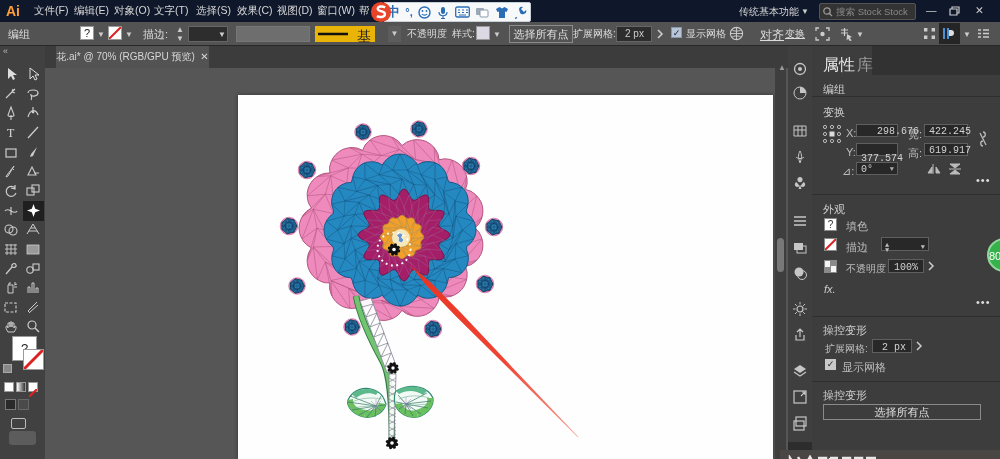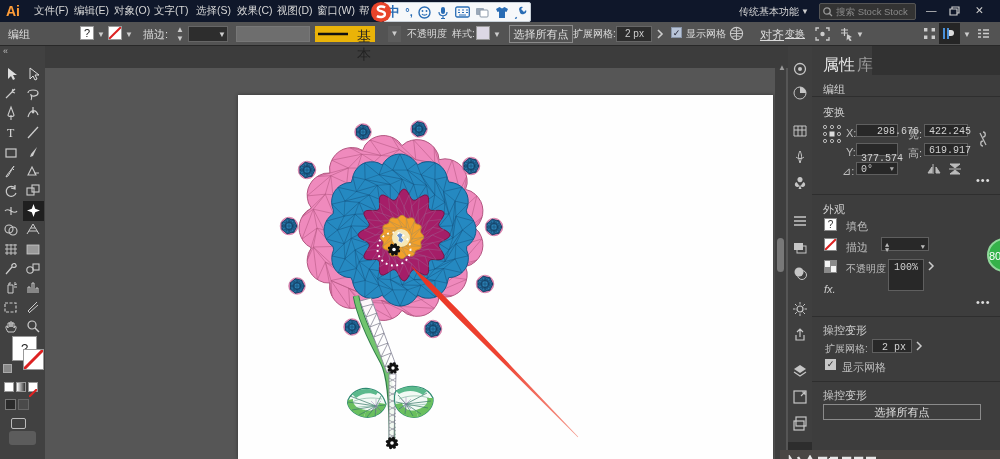--- a/index.html
+++ b/index.html
@@ -263,20 +263,23 @@
 <div class="abs" style="left:16px;top:336px;width:10px;height:10px;background:linear-gradient(90deg,#fff,#333);border:1px solid #999"></div>
 <div class="abs" style="left:28px;top:336px;width:10px;height:10px;background:#fff;border:1px solid #999"><svg width="8" height="8">
           <path d="M0,8 L8,0" stroke="#d22" stroke-width="2"></path>
         </svg></div>
 <div class="abs" style="left:5px;top:353px;width:11px;height:11px;background:#2a2a2a;border:1px solid #777"></div>
 <div class="abs" style="left:18px;top:353px;width:11px;height:11px;background:#4a4a4a;border:1px solid #666"></div>
 <div class="abs" style="left:11px;top:372px;width:15px;height:11px;border:1.5px solid #bbb;border-radius:2px"></div>
 <div class="abs" style="left:9px;top:385px;width:27px;height:14px;background:#5c5c5c;border-radius:3px"></div>
   </div>
 
+  <div class="abs" id="tabrow">
+      <div id="doctab">花.ai* @ 70% (RGB/GPU 预览)&nbsp;&nbsp;✕</div>
+    </div>
 
   <div class="abs" id="canvas">
     <div id="artboard"></div>
     <div id="vscroll">
         <span style="position:absolute;left:3px;top:-5px;color:#999;font-size:8px">▲</span>
         <div id="vthumb"></div>
       </div>
     <svg class="abs" style="left:0;top:0" width="727" height="391" viewBox="45 68 727 391">
 <path d="M475.0,228.0 479.0,232.2 481.3,236.7 482.6,241.2 482.9,245.8 482.3,250.3 480.8,254.5 478.3,258.4 475.1,261.8 471.0,264.7 465.5,266.6 467.1,272.2 467.0,277.2 466.0,281.8 464.2,286.0 461.6,289.7 458.3,292.7 454.3,295.0 449.9,296.6 444.9,297.2 439.1,296.3 438.0,302.0 435.6,306.4 432.6,310.1 429.0,312.9 425.0,315.0 420.6,316.1 416.0,316.3 411.4,315.6 406.7,313.9 402.0,310.4 398.3,314.9 394.2,317.7 389.8,319.5 385.3,320.4 380.8,320.3 376.4,319.3 372.2,317.4 368.4,314.6 365.1,310.9 362.6,305.6 357.2,307.9 352.2,308.4 347.5,308.0 343.1,306.7 339.2,304.5 335.8,301.6 333.0,298.0 330.9,293.7 329.6,288.9 329.9,283.0 324.1,282.6 319.4,280.7 315.4,278.2 312.2,275.0 309.7,271.2 308.0,267.0 307.2,262.5 307.4,257.8 308.5,252.9 311.4,247.9 306.5,244.7 303.2,241.0 300.9,236.8 299.5,232.5 299.0,228.0 299.5,223.5 300.9,219.2 303.2,215.0 306.5,211.3 311.4,208.1 308.5,203.1 307.4,198.2 307.2,193.5 308.0,189.0 309.7,184.8 312.2,181.0 315.4,177.8 319.4,175.3 324.1,173.4 329.9,173.0 329.6,167.1 330.9,162.3 333.0,158.0 335.8,154.4 339.2,151.5 343.1,149.3 347.5,148.0 352.2,147.6 357.2,148.1 362.6,150.4 365.1,145.1 368.4,141.4 372.2,138.6 376.4,136.7 380.8,135.7 385.3,135.6 389.8,136.5 394.2,138.3 398.3,141.1 402.0,145.6 406.7,142.1 411.4,140.4 416.0,139.7 420.6,139.9 425.0,141.0 429.0,143.1 432.6,145.9 435.6,149.6 438.0,154.0 439.1,159.7 444.9,158.8 449.9,159.4 454.3,161.0 458.3,163.3 461.6,166.3 464.2,170.0 466.0,174.2 467.0,178.8 467.1,183.8 465.5,189.4 471.0,191.3 475.1,194.2 478.3,197.6 480.8,201.5 482.3,205.7 482.9,210.2 482.6,214.8 481.3,219.3 479.0,223.8Z" fill="#ef8abd" stroke="#b25580" stroke-width="1"></path>
 <path d="M482.0,238.9L460.9,245.4M482.0,238.9L460.0,264.6M476.9,260.1L460.0,264.6M476.9,260.1L444.7,276.3M466.7,279.4L444.7,276.3M466.7,279.4L435.0,292.9M452.2,295.9L435.0,292.9M452.2,295.9L416.0,296.2M434.2,308.3L416.0,296.2M434.2,308.3L399.7,306.4M413.8,316.1L399.7,306.4M413.8,316.1L381.3,300.5M392.1,318.7L381.3,300.5M392.1,318.7L362.1,301.9M370.4,316.1L362.1,301.9M370.4,316.1L348.6,288.1M349.9,308.3L348.6,288.1M349.9,308.3L331.0,280.5M331.9,296.0L331.0,280.5M331.9,296.0L325.4,262.0M317.4,279.6L325.4,262.0M317.4,279.6L313.3,247.0M307.2,260.2L313.3,247.0M307.2,260.2L317.0,228.1M302.0,239.0L317.0,228.1M302.0,239.0L313.3,209.2M301.9,217.1L313.3,209.2M301.9,217.1L325.3,194.2M307.2,195.9L325.3,194.2M307.2,195.9L330.8,175.7M317.3,176.5L330.8,175.7M317.3,176.5L348.4,168.0M331.8,160.2L348.4,168.0M331.8,160.2L361.9,154.2M349.8,147.7L361.9,154.2M349.8,147.7L381.1,155.5M370.2,140.0L381.1,155.5M370.2,140.0L399.4,149.6M391.9,137.3L399.4,149.6M391.9,137.3L415.8,159.7M413.6,139.9L415.8,159.7M413.6,139.9L434.8,162.9M434.1,147.6L434.8,162.9M434.1,147.6L444.6,179.5M452.1,160.1L444.6,179.5M452.1,160.1L459.9,191.2M466.6,176.4L459.9,191.2M466.6,176.4L460.9,210.4M476.8,195.8L460.9,210.4M476.8,195.8L469.0,227.9M482.1,217.0L469.0,227.9M482.1,217.0L460.9,245.4" stroke="#b25580" stroke-width="0.6" fill="none" opacity="0.9"></path>
@@ -488,21 +491,21 @@
           <path d="M0,11 L11,0" stroke="#d22" stroke-width="2"></path>
         </svg></div>
     <span class="lbl ulbl" style="left:34px;top:194px">描边</span>
     <div class="pin" style="left:69px;top:191px;width:48px;height:14px">
         <span style="position:absolute;left:3px;top:1px;font-size:7px;color:#bbb">▲</span>
         <span style="position:absolute;left:3px;top:6px;font-size:7px;color:#bbb">▼</span>
         <span style="position:absolute;right:3px;top:3px;font-size:7px;color:#bbb">▼</span>
       </div>
     <div class="abs" style="left:12px;top:214px;width:13px;height:13px;border:1px solid #888;background:conic-gradient(#8a8a8a 0 25%,#f5f5f5 0 50%,#8a8a8a 0 75%,#f5f5f5 0)"></div>
     <span class="lbl ulbl" style="left:34px;top:216px;font-size:10px">不透明度</span>
-    <div class="pin" style="left:76px;top:213px;width:36px;height:32px;padding:1px 0 0 5px">100%</div>
+    <div class="pin" style="left:76px;top:213px;width:36px;height:14px;padding:1px 0 0 5px">100%</div>
     <svg class="abs" style="left:115px;top:214px" width="8" height="12" viewBox="0 0 8 12">
         <path d="M2,2 L6,6 L2,10" fill="none" stroke="#ccc" stroke-width="1.5"></path>
       </svg>
     <span class="lbl" style="left:12px;top:237px;font-style:italic;color:#ccc">fx.</span>
     <span class="lbl" style="left:164px;top:250px;letter-spacing:1px;color:#ddd">•••</span>
     <div class="divider" style="top:270px"></div>
     <span class="sect" style="top:277px">操控变形</span>
     <span class="lbl" style="left:13px;top:296px;font-size:10px">扩展网格:</span>
     <div class="pin" style="left:60px;top:293px;width:40px;height:14px;padding:1px 0 0 9px">2 px</div>
     <svg class="abs" style="left:103px;top:294px" width="8" height="12" viewBox="0 0 8 12">

